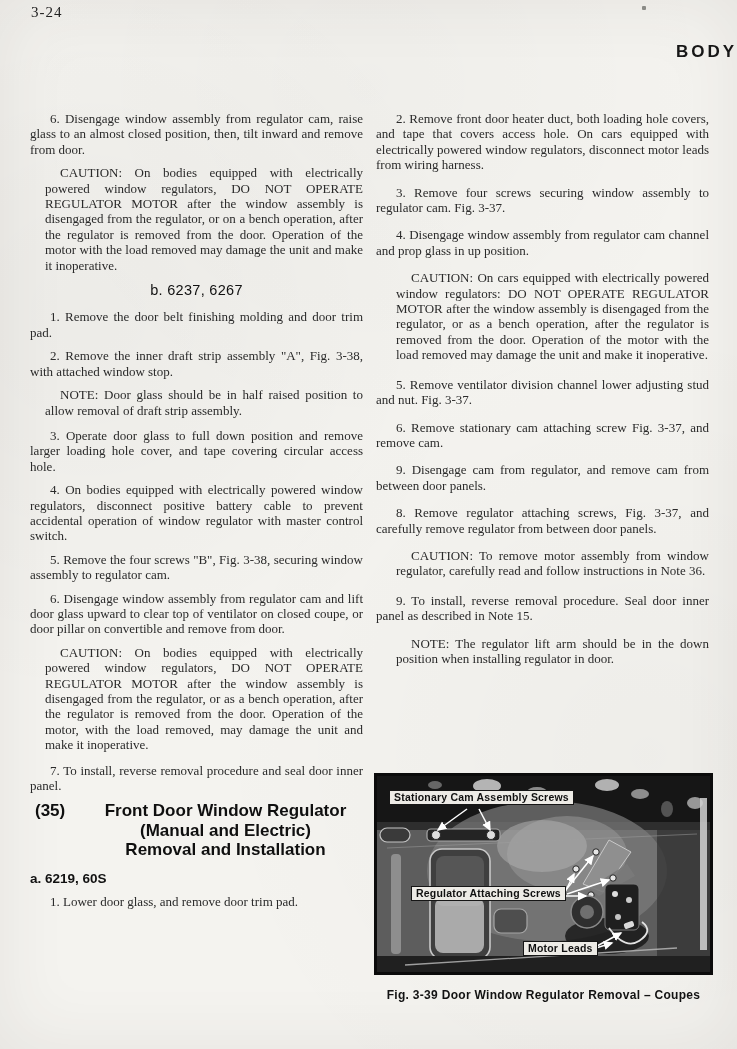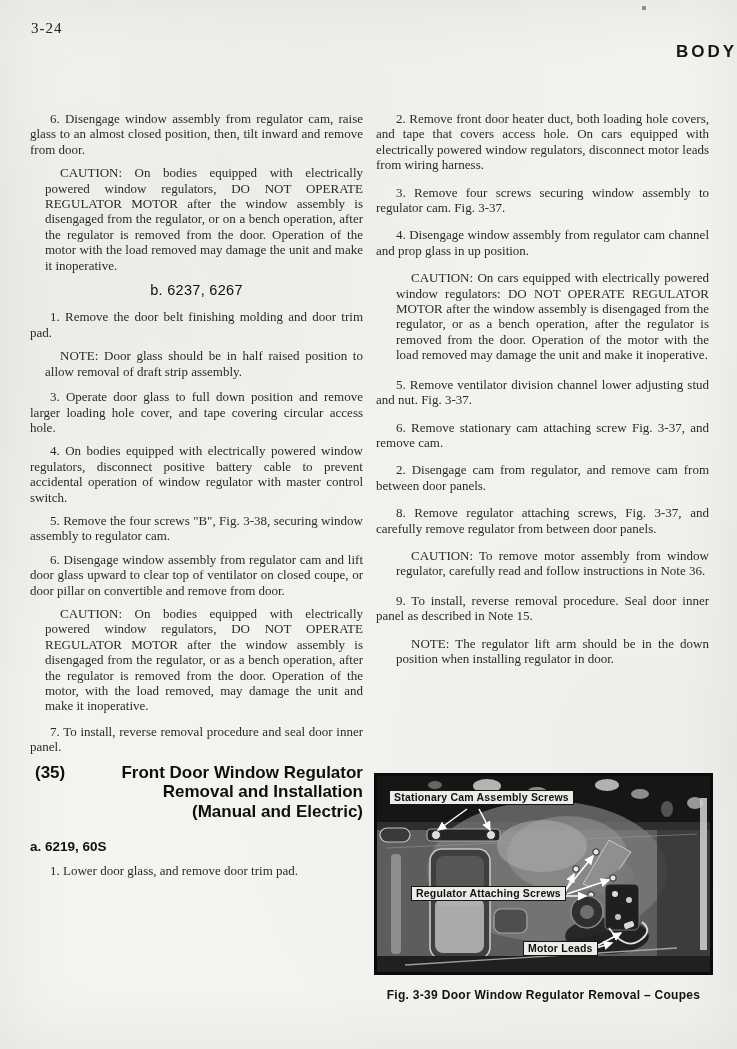--- a/index.html
+++ b/index.html
@@ -8,21 +8,21 @@
     background:
       radial-gradient(circle at 12% 30%, rgba(0,0,0,0.030), rgba(0,0,0,0) 40%),
       radial-gradient(circle at 88% 72%, rgba(0,0,0,0.025), rgba(0,0,0,0) 45%),
       radial-gradient(circle at 50% 8%, rgba(0,0,0,0.02), rgba(0,0,0,0) 35%),
       #f4f3ef;
     box-shadow:inset 0 0 70px rgba(60,55,45,0.08);
     overflow:hidden;
     font-family:"Liberation Serif", serif;
     color:#2a2a2a;
   }
-  .pagenum{position:absolute;top:20px;left:31px;font-size:15px;letter-spacing:1px;color:#222;}
+  .pagenum{position:absolute;top:4px;left:31px;font-size:15px;letter-spacing:1px;color:#222;}
   .booktitle{
     position:absolute;top:42px;left:0;width:100%;text-align:right;
     font-family:"Liberation Sans", sans-serif;font-weight:700;font-size:17px;
     letter-spacing:3px;color:#161616;
   }
   .speck{position:absolute;top:6px;left:642px;width:4px;height:4px;background:#8b8b87;border-radius:1px;}
   .col{
     position:absolute;top:104px;width:333px;
     font-size:13px;line-height:15.4px;text-align:justify;
   }
@@ -30,23 +30,23 @@
   .col-right{left:376px;}
   p.para{margin:7px 0 8px;text-indent:20px;}
   p.cau{margin:2px 0 10px 15px;text-indent:15px;}
   .col-right p.para{margin-bottom:12px;}
   .col-right p.cau{margin-bottom:14px;margin-left:20px;}
   .h-sub{
     font-family:"Liberation Sans", sans-serif;font-weight:400;
     font-size:14.5px;margin:6px 17px 11px;color:#111;letter-spacing:.3px;text-align:center;
   }
   .sec{
-    position:relative;margin:8px 0 18px;padding-left:58px;
+    position:relative;margin:8px 0 11px;padding-left:58px;
     font-family:"Liberation Sans", sans-serif;font-weight:700;
-    font-size:17px;line-height:19.5px;color:#0f0f0f;text-align:right;
+    font-size:17px;line-height:19.5px;color:#0f0f0f;text-align:center;
   }
   .sec-num{position:absolute;left:5px;top:0;}
   .h-a{
     font-family:"Liberation Sans", sans-serif;font-weight:700;
     font-size:13.5px;margin:10px 0 8px;color:#111;text-align:left;
   }
   
   .figure{position:absolute;left:374px;top:773px;width:339px;}
   .photo{
     position:relative;width:333px;height:196px;
@@ -74,45 +74,46 @@
 
   <div class="pagenum">3-24</div>
   <div class="booktitle">BODY</div>
   <div class="speck"></div>
 
   <div class="col col-left">
     <p class="para">6. Disengage window assembly from regulator cam, raise glass to an almost closed position, then, tilt inward and remove from door.</p>
     <p class="cau">CAUTION: On bodies equipped with electrically powered window regulators, DO NOT OPERATE REGULATOR MOTOR after the window assembly is disengaged from the regulator, or on a bench operation, after the regulator is removed from the door. Operation of the motor with the load removed may damage the unit and make it inoperative.</p>
     <div class="h-sub">b. 6237, 6267</div>
     <p class="para">1. Remove the door belt finishing molding and door trim pad.</p>
+    <p class="para">2. Remove the inner draft strip assembly "A", Fig. 3-38, with attached window stop.</p>
     <p class="cau">NOTE: Door glass should be in half raised position to allow removal of draft strip assembly.</p>
     <p class="para">3. Operate door glass to full down position and remove larger loading hole cover, and tape covering circular access hole.</p>
     <p class="para">4. On bodies equipped with electrically powered window regulators, disconnect positive battery cable to prevent accidental operation of window regulator with master control switch.</p>
     <p class="para">5. Remove the four screws "B", Fig. 3-38, securing window assembly to regulator cam.</p>
     <p class="para">6. Disengage window assembly from regulator cam and lift door glass upward to clear top of ventilator on closed coupe, or door pillar on convertible and remove from door.</p>
     <p class="cau">CAUTION: On bodies equipped with electrically powered window regulators, DO NOT OPERATE REGULATOR MOTOR after the window assembly is disengaged from the regulator, or as a bench operation, after the regulator is removed from the door. Operation of the motor, with the load removed, may damage the unit and make it inoperative.</p>
     <p class="para">7. To install, reverse removal procedure and seal door inner panel.</p>
     <div class="sec">
       <span class="sec-num">(35)</span>
       <div>Front Door Window Regulator</div>
+      <div>(Manual and Electric)</div>
       <div>Removal and Installation</div>
-      <div>(Manual and Electric)</div>
     </div>
     <div class="h-a">a. 6219, 60S</div>
     <p class="para">1. Lower door glass, and remove door trim pad.</p>
   </div>
 
   <div class="col col-right">
     <p class="para">2. Remove front door heater duct, both loading hole covers, and tape that covers access hole. On cars equipped with electrically powered window regulators, disconnect motor leads from wiring harness.</p>
     <p class="para">3. Remove four screws securing window assembly to regulator cam. Fig. 3-37.</p>
     <p class="para">4. Disengage window assembly from regulator cam channel and prop glass in up position.</p>
     <p class="cau">CAUTION: On cars equipped with electrically powered window regulators: DO NOT OPERATE REGULATOR MOTOR after the window assembly is disengaged from the regulator, or as a bench operation, after the regulator is removed from the door. Operation of the motor with the load removed may damage the unit and make it inoperative.</p>
     <p class="para">5. Remove ventilator division channel lower adjusting stud and nut. Fig. 3-37.</p>
     <p class="para">6. Remove stationary cam attaching screw Fig. 3-37, and remove cam.</p>
-    <p class="para">2. Disengage cam from regulator, and remove cam from between door panels.</p>
+    <p class="para">9. Disengage cam from regulator, and remove cam from between door panels.</p>
     <p class="para">8. Remove regulator attaching screws, Fig. 3-37, and carefully remove regulator from between door panels.</p>
     <p class="cau">CAUTION: To remove motor assembly from window regulator, carefully read and follow instructions in Note 36.</p>
     <p class="para">9. To install, reverse removal procedure. Seal door inner panel as described in Note 15.</p>
     <p class="cau">NOTE: The regulator lift arm should be in the down position when installing regulator in door.</p>
   </div>
 
   <div class="figure">
     <div class="photo">
       <svg width="333" height="196" viewBox="0 0 333 196">
         <defs>

